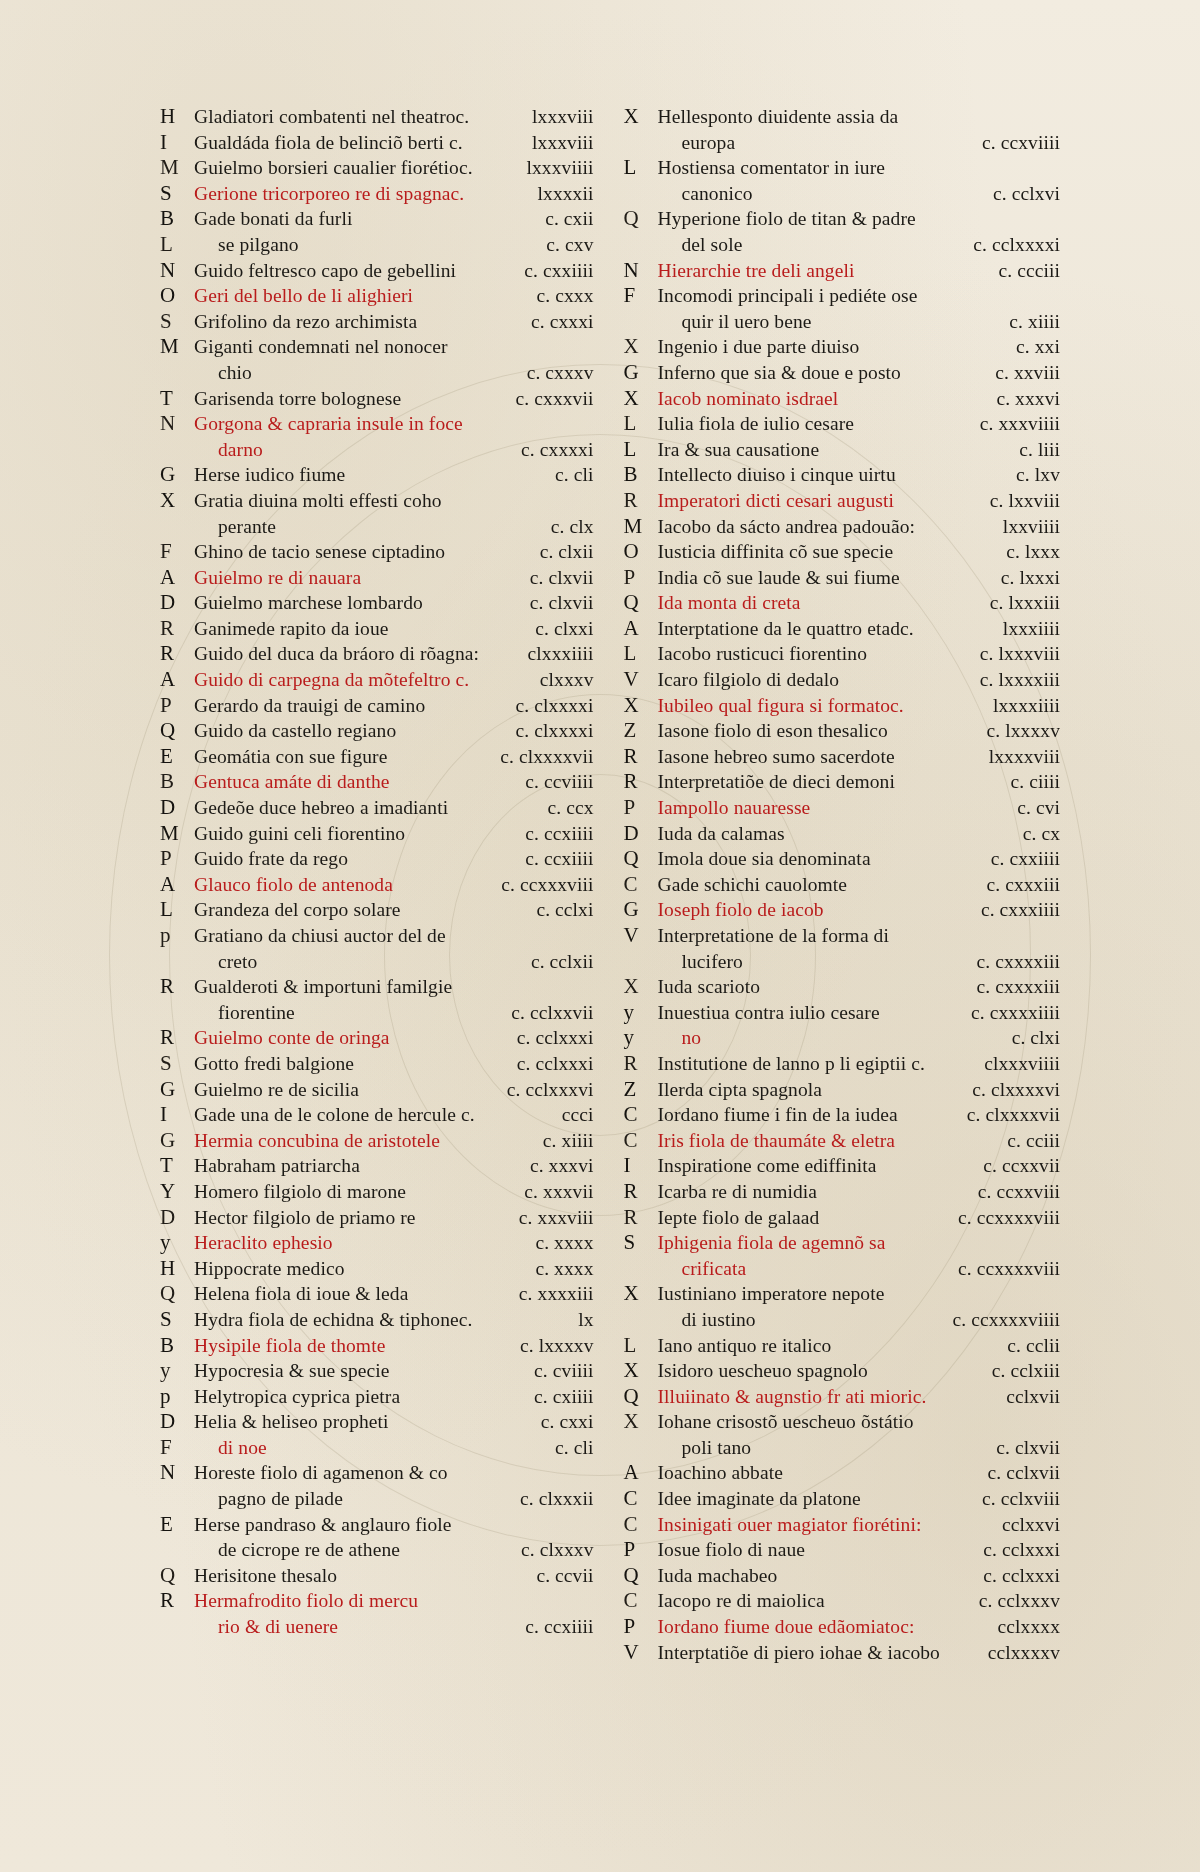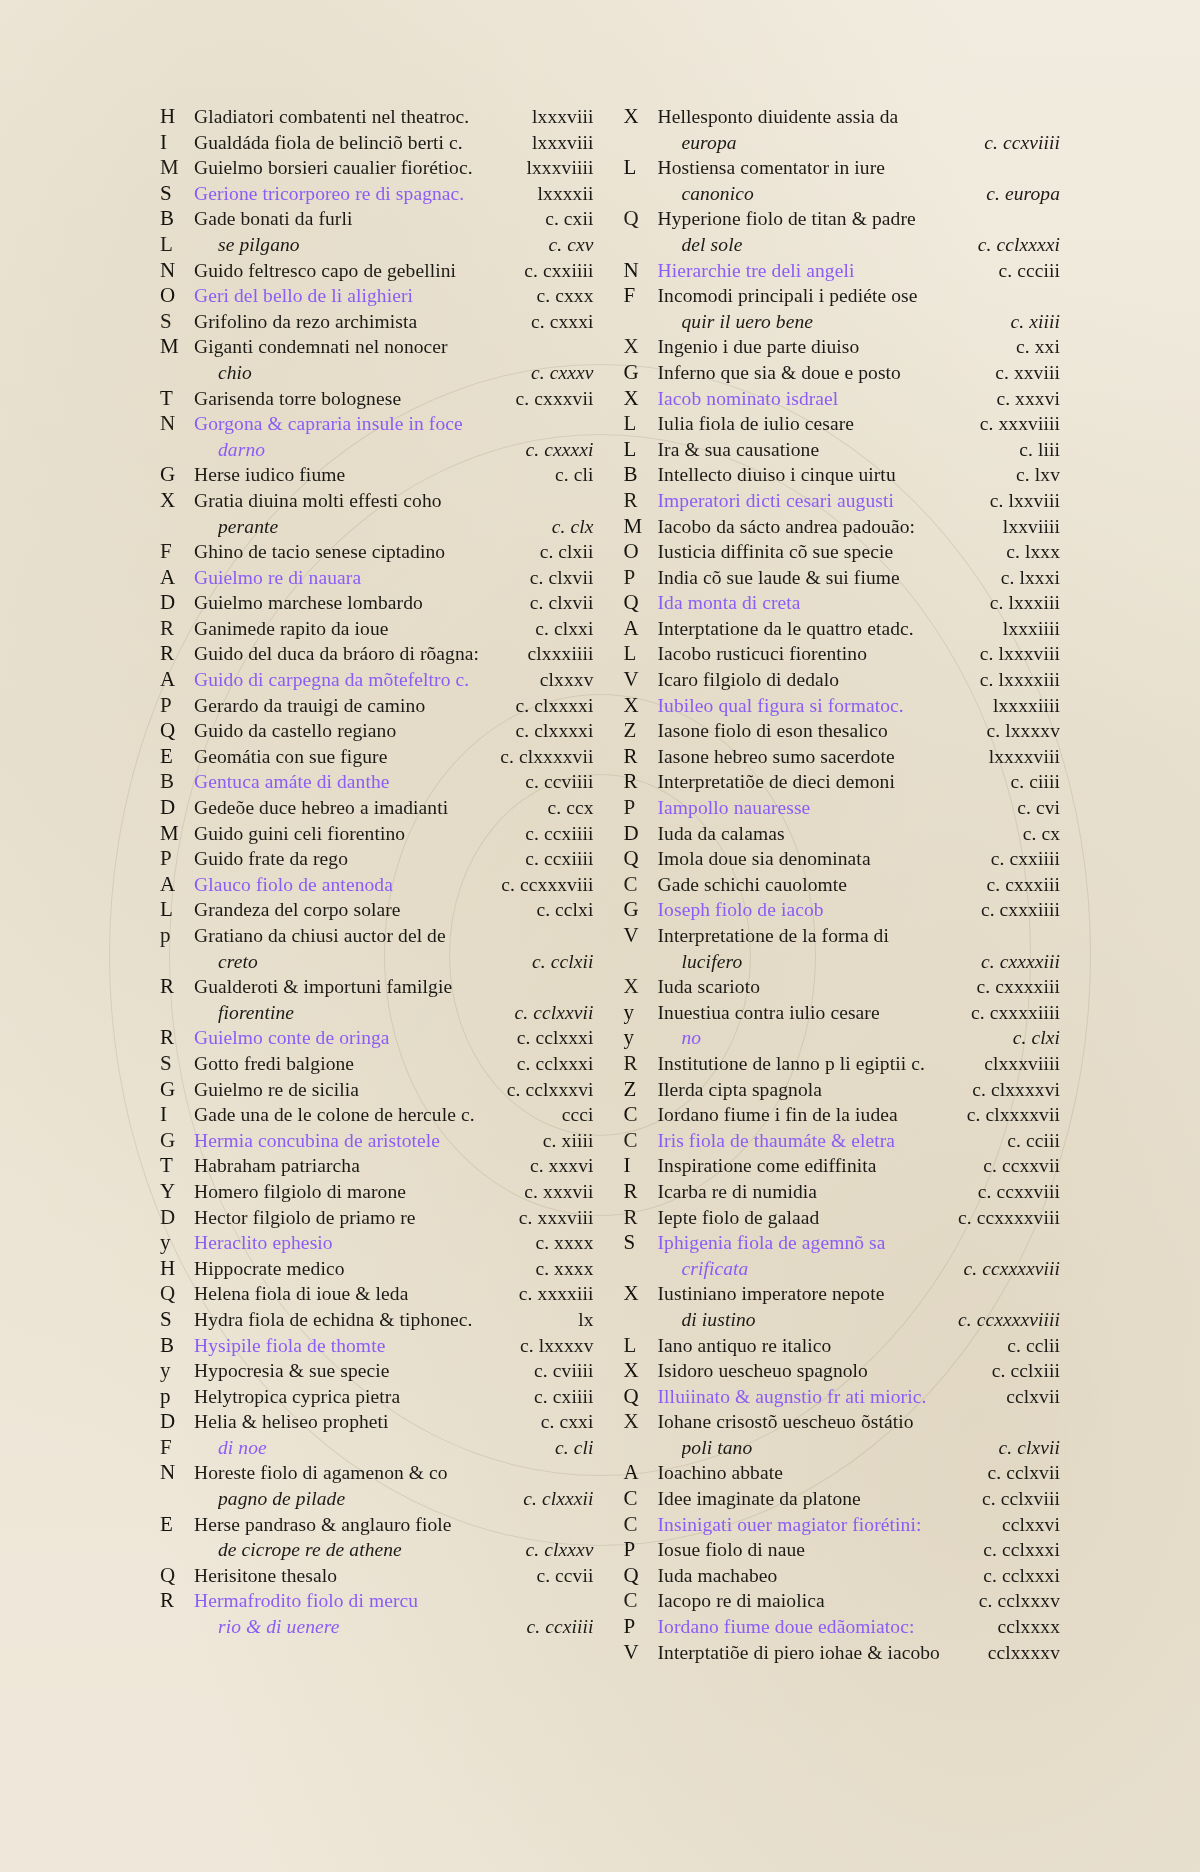--- a/index.html
+++ b/index.html
@@ -97,25 +97,24 @@
     flex: 0 1 auto;
     overflow: hidden;
   }
   .line .pg {
     margin-left: auto;
     padding-left: 8px;
     flex: 0 0 auto;
   }
   .cont {
     padding-left: 24px;
-    font-style: italic;
   }
   
   .entry:nth-child(3n) .initial { color: #211d17; }
-  .entry:nth-child(4n) .txt { color: #8b5cf6; }
+  .entry:nth-child(4n) .txt { color: #b91c1c; }
 </style>
 </head>
 <body>
 
 <div class="paper-texture"></div>
 <div class="watermark">
   <div class="ring r1"></div>
   <div class="ring r2"></div>
   <div class="ring r3"></div>
   <div class="ring r4"></div>
@@ -631,21 +630,21 @@
           </div>
         </div>
         <div class="entry">
           <div class="initial">L</div>
           <div class="body">
             <div class="line">
               <span class="txt">Hostiensa comentator in iure</span>
             </div>
             <div class="line cont">
               <span class="txt">canonico</span>
-              <span class="pg">c.  europa</span>
+              <span class="pg">c.  cclxvi</span>
             </div>
           </div>
         </div>
         <div class="entry">
           <div class="initial">Q</div>
           <div class="body">
             <div class="line">
               <span class="txt">Hyperione fiolo de titan &amp; padre</span>
             </div>
             <div class="line cont">

